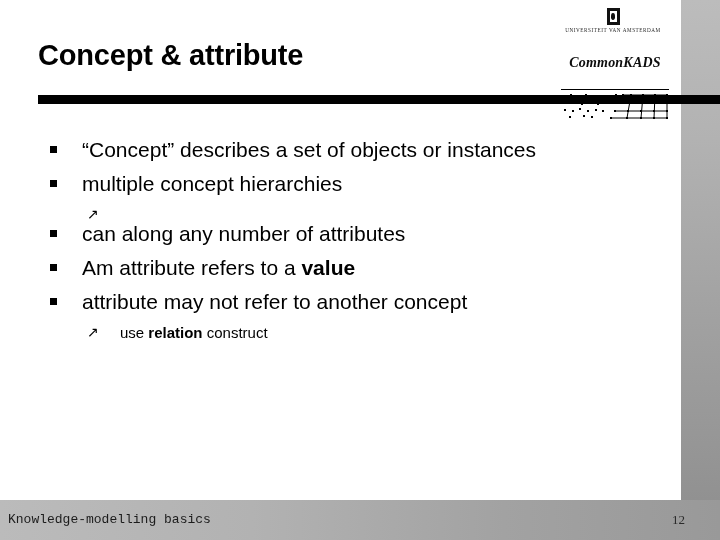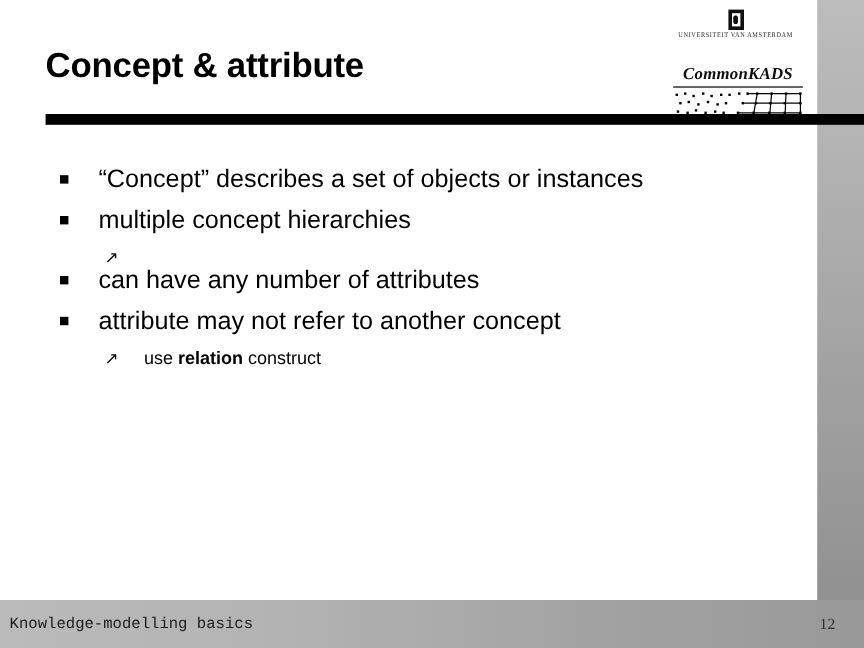--- a/index.html
+++ b/index.html
@@ -102,21 +102,21 @@
   }
   .ckads-name {
     font-family: "Liberation Serif", serif;
     font-style: italic;
     font-weight: bold;
     font-size: 14px;
     color: #0d0d0d;
     letter-spacing: 0.2px;
     text-align: center;
     border-bottom: 1.5px solid #000000;
-    padding-bottom: 1px;
+    padding-bottom: 18px;
     white-space: nowrap;
   }
   .ckads-grid {
     margin-top: 3px;
     height: 27px;
     width: 108px;
   }
 
   
   .body {
@@ -178,21 +178,21 @@
     font-family: Liberation Mono, monospace;
     font-size: 13px;
     color: #1c1c1c;
     white-space: nowrap;
   }
   .footer-page {
     position: absolute;
     left: 672px;
     top: 12px;
     width: 24px;
-    text-align: right;
+    text-align: left;
     font-family: "Liberation Serif", serif;
     font-size: 13px;
     color: #2b2b2b;
   }
 </style>
 </head>
 <body>
 
 <div id="slide">
 
@@ -268,21 +268,22 @@
 
   <div class="title">Concept &amp; attribute</div>
 
   <div class="title-rule"></div>
 
   <div class="body">
       <div class="bullet"><span class="marker"></span><span><span>“Concept” describes a set of objects or instances</span></span></div>
       <div class="bullet"><span class="marker"></span><span><span>multiple concept hierarchies</span></span></div>
       <div class="sub-bullet"><span class="marker-arrow">↗</span></div>
       <div class="spacer-gap"></div>
-      <div class="bullet"><span class="marker"></span><span><span>can have any number of attributes</span></span></div>
+      <div class="bullet"><span class="marker"></span><span><span>can along any number of attributes</span></span></div>
+      <div class="bullet"><span class="marker"></span><span><span>Am attribute refers to a </span><span class="bold">value</span></span></div>
       <div class="bullet"><span class="marker"></span><span><span>attribute may not refer to another concept</span></span></div>
       <div class="sub-bullet"><span class="marker-arrow">↗</span><span><span>use </span><span class="bold">relation</span><span> construct</span></span></div>
     </div>
 
   <div class="footer">
     <div class="footer-text">Knowledge-modelling basics</div>
     <div class="footer-page">12</div>
   </div>
 
 </div>

